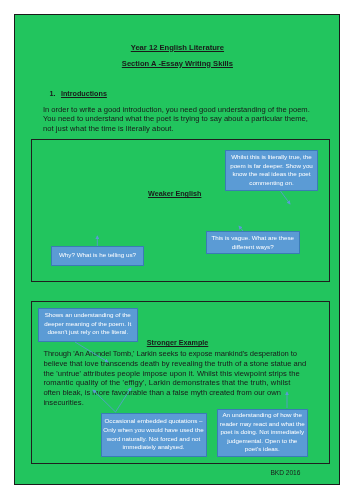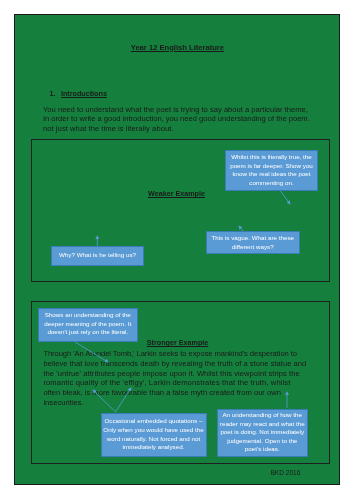--- a/index.html
+++ b/index.html
@@ -2,21 +2,21 @@
 <html><head>
 <meta charset="utf-8">
 <title>Year 12 English Literature</title>
 <style>
   html,body{margin:0;padding:0;background:#ffffff;}
   body{width:354px;height:500px;overflow:hidden;
        font-family:"Liberation Sans",sans-serif;
        -webkit-font-smoothing:antialiased;}
   .root{position:absolute;left:0;top:0;width:354px;height:500px;filter:opacity(100%);}
   .page{position:absolute;left:14.4px;top:14.2px;width:325.2px;height:471px;
-        border:1.6px solid #1a1a1a;box-sizing:border-box;background:#15803d;}
+        border:1.6px solid #1a1a1a;box-sizing:border-box;background:#22c55e;}
   .ttl{position:absolute;left:0;width:324px;text-align:center;
        font-weight:bold;font-size:7.6px;color:#1a1a1a;}
   .ttl span{text-decoration:underline;text-underline-offset:1px;}
   .t1{top:27.5px;}
   .t2{top:43.5px;}
   .secnum{position:absolute;left:34px;top:73.6px;font-size:7.2px;
           font-weight:bold;color:#1a1a1a;}
   .secnum .u{text-decoration:underline;text-underline-offset:1px;}
   .para{position:absolute;font-size:7.6px;color:#1a1a1a;line-height:9.75px;}
   .para div{height:9.75px;line-height:9.75px;white-space:pre;}
@@ -34,33 +34,34 @@
   svg.conn{position:absolute;left:0;top:0;width:354px;height:500px;
            overflow:visible;pointer-events:none;}
 </style>
 </head>
 <body>
 
 <div class="root">
 <div class="page">
 
   <div class="ttl t1"><span>Year 12 English Literature</span></div>
+  <div class="ttl t2"><span>Section A -Essay Writing Skills</span></div>
 
   <div class="secnum"><span>1.</span><span style="display:inline-block;width:5.6px"></span><span class="u">Introductions</span></div>
 
   <div class="para" style="left:27.6px;top:89.5px;">
+    <div style="letter-spacing:-0.0218px">In order to write a good introduction, you need good understanding of the poem.</div>
     <div style="letter-spacing:0.0013px">You need to understand what the poet is trying to say about a particular theme,</div>
-    <div style="letter-spacing:-0.0218px">In order to write a good introduction, you need good understanding of the poem.</div>
     <div style="letter-spacing:0.0537px">not just what the time is literally about.</div>
   </div>
 
   <div class="ibox" style="left:16.0px;top:123.6px;width:298.3px;height:143.5px;"></div>
   <div class="ibox" style="left:16.0px;top:285.5px;width:298.3px;height:163.6px;"></div>
 
-  <div class="exhead" style="left:132.6px;top:174.1px;"><span>Weaker Example</span></div>
+  <div class="exhead" style="left:132.6px;top:174.1px;"><span>Weaker English</span></div>
   <div class="exhead" style="left:131.4px;top:302.9px;margin-top:20px;"><span>Stronger Example</span></div>
 
 
   <div class="para" style="left:28px;top:334px;">
     <div style="letter-spacing:-0.0767px">Through 'An Arundel Tomb,' Larkin seeks to expose mankind's desperation to</div>
     <div style="letter-spacing:0.0205px">believe that love transcends death by revealing the truth of a stone statue and</div>
     <div style="letter-spacing:0.0513px">the 'untrue' attributes people impose upon it. Whilst this viewpoint strips the</div>
     <div style="letter-spacing:0.1160px">romantic quality of the 'effigy', Larkin demonstrates that the truth, whilst</div>
     <div style="letter-spacing:-0.0014px">often bleak, is more favourable than a false myth created from our own</div>
     <div style="letter-spacing:0.0250px">insecurities.</div>

